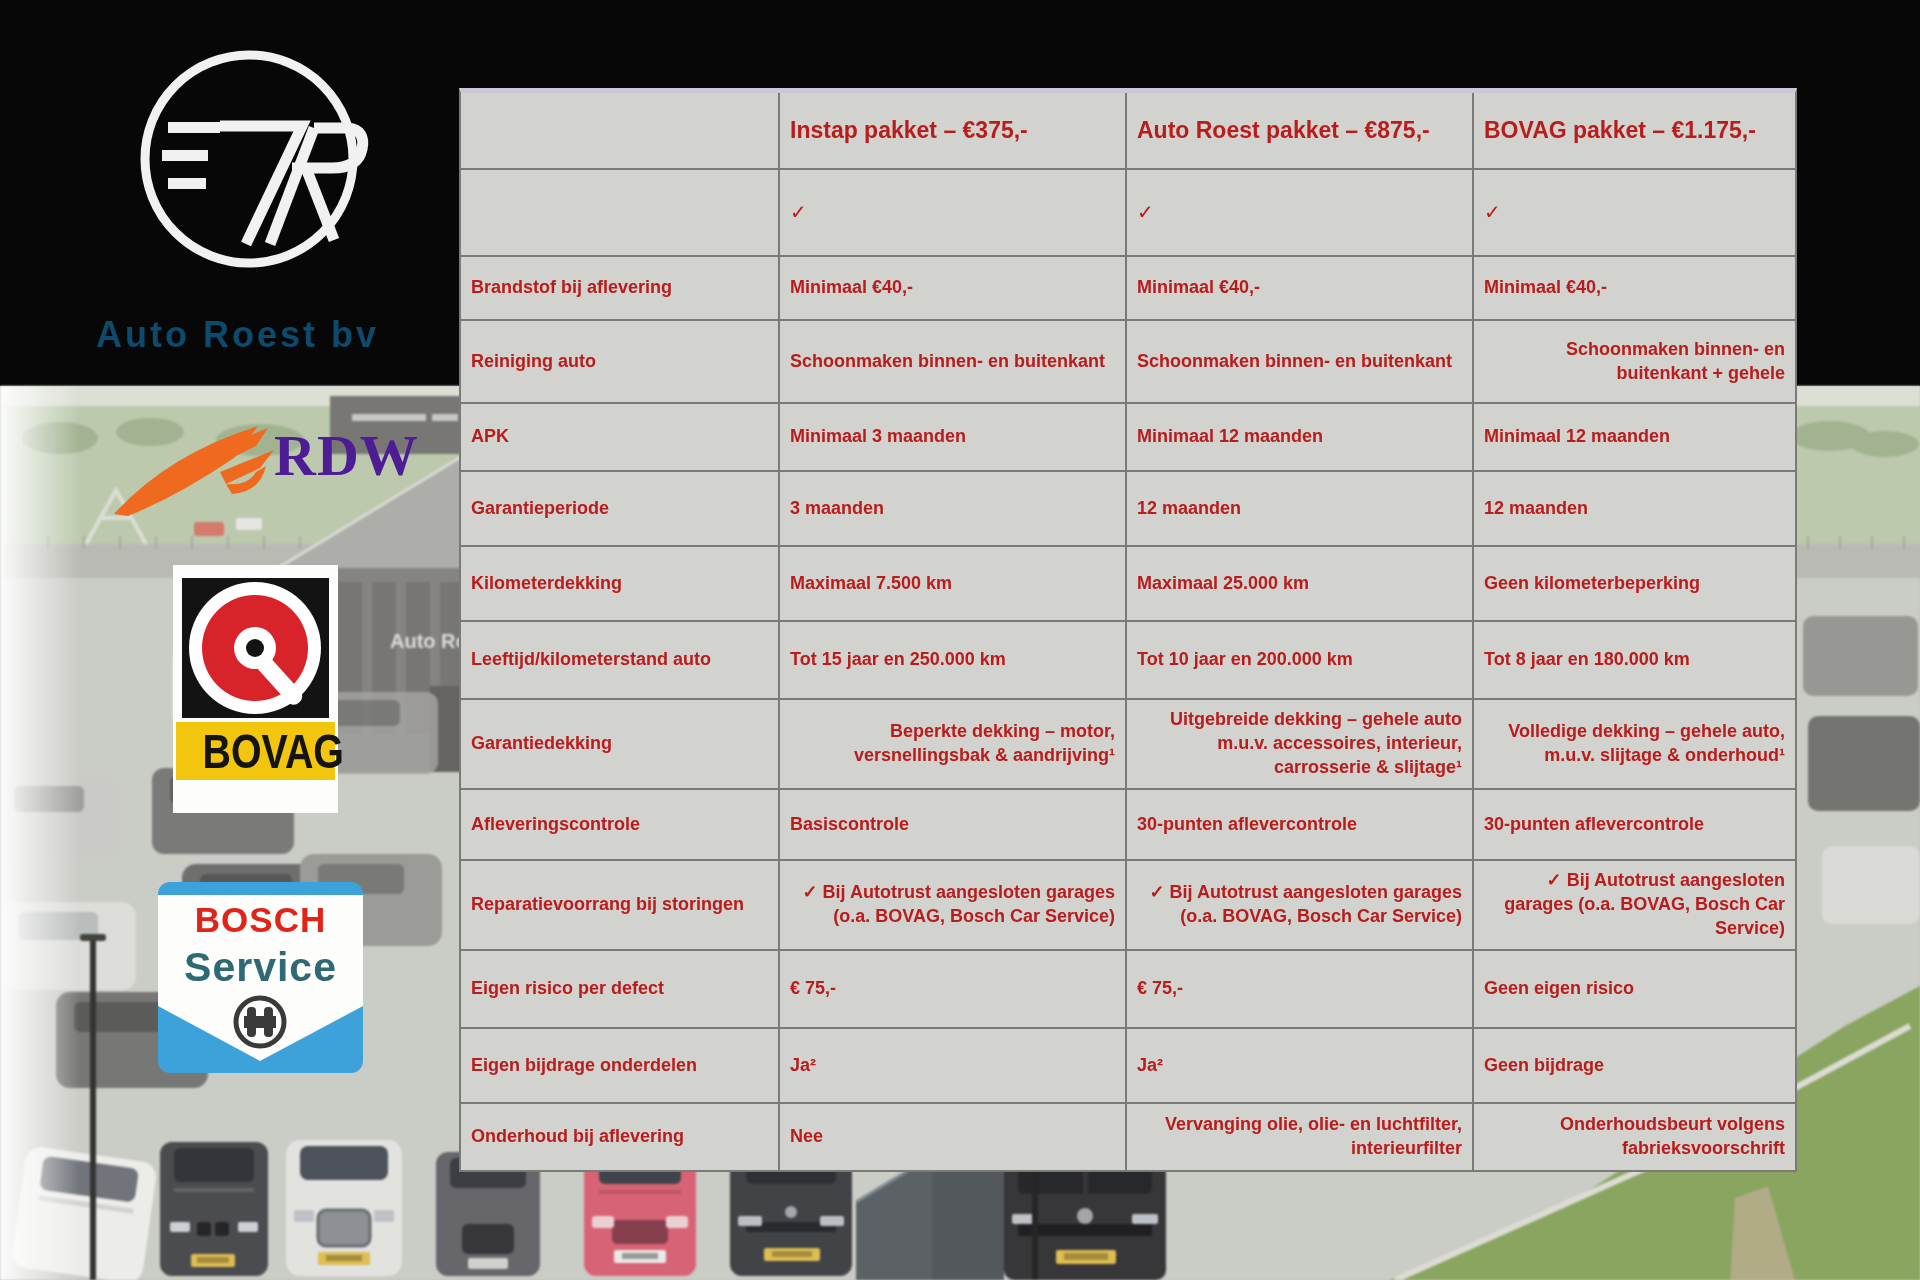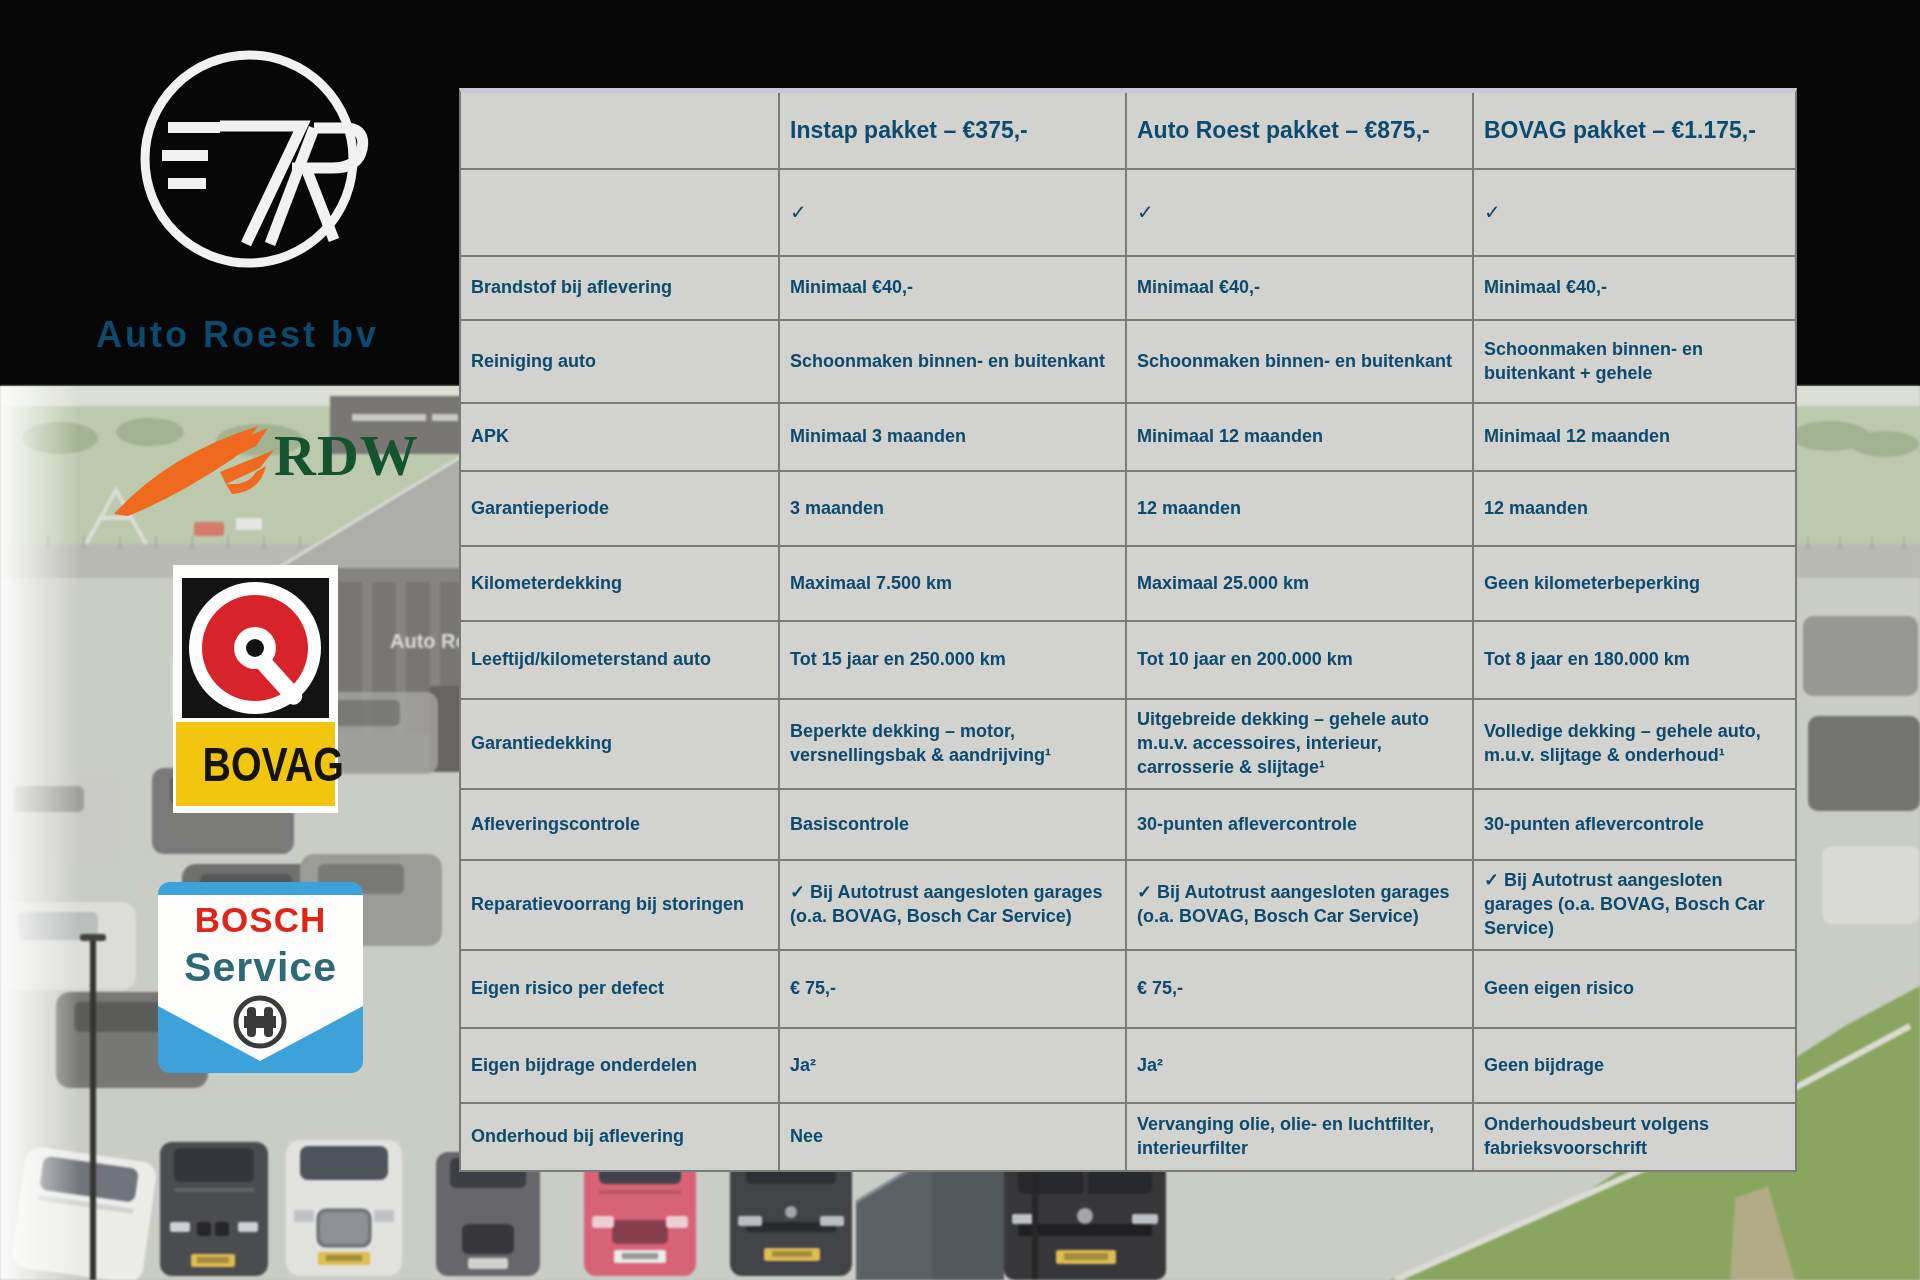--- a/index.html
+++ b/index.html
@@ -14,46 +14,46 @@
 
   
   .ar-mark{position:absolute;left:124px;top:34px;width:250px;height:250px;}
   .company{position:absolute;left:96px;top:314px;width:330px;text-align:left;
            color:#0c4a6e;font-weight:700;font-size:36px;letter-spacing:3px;}
 
   
   .rdw{position:absolute;left:108px;top:404px;width:300px;height:125px;}
   .rdw-wing{position:absolute;left:0;top:6px;width:172px;height:114px;}
   .rdw-text{position:absolute;left:166px;top:18px;font-family:"Liberation Serif",serif;
-            font-size:58px;font-weight:700;color:#14532d;letter-spacing:1px;}
+            font-size:58px;font-weight:700;color:#4c1d95;letter-spacing:1px;}
 
   
   .bovag{position:absolute;left:173px;top:565px;width:165px;height:248px;background:#fdfdfb;}
   .bovag-emblem{position:absolute;left:0;top:0;width:165px;height:157px;}
-  .bovag-band{position:absolute;left:3px;right:3px;top:157px;height:84px;background:#f2c50e;
+  .bovag-band{position:absolute;left:3px;right:3px;top:157px;height:58px;background:#f2c50e;
               display:flex;align-items:center;justify-content:center;padding-left:36px;}
   .bovag-text{font-size:48px;font-weight:700;color:#141414;transform:scaleX(.82);letter-spacing:0px;}
 
   
   .bosch{position:absolute;left:158px;top:882px;width:205px;height:191px;background:#3da2da;
          border-radius:12px;overflow:hidden;}
   .bosch-banner{position:absolute;left:0;top:0;width:205px;height:191px;}
   .bosch-t1{position:absolute;left:0;top:18px;width:100%;text-align:center;font-weight:700;
             font-size:35px;color:#e02418;letter-spacing:1px;}
   .bosch-t2{position:absolute;left:0;top:62px;width:100%;text-align:center;font-weight:700;
             font-size:41px;color:#2d6a73;letter-spacing:1px;}
   .bosch-sym{position:absolute;left:72px;top:110px;width:60px;height:60px;}
 
   
   .tbl{position:absolute;left:459px;top:88px;width:1338px;background:#d2d2cf;
        border:2px solid #7a7a78;border-top:5px solid #ccc6d6;box-sizing:border-box;}
   .trow{display:flex;border-bottom:2px solid #7a7a78;box-sizing:border-box;}
   .trow.last{border-bottom:none;}
   .tc{box-sizing:border-box;border-right:2px solid #7a7a78;display:flex;align-items:center;
-      padding:6px 10px;font-weight:700;font-size:18px;line-height:1.32;color:#0c4a6e;}
+      padding:6px 10px;font-weight:700;font-size:18px;line-height:1.32;color:#b91c1c;text-align:right;}
   .tc.cend{border-right:none;}
   .c0{width:319px;}.c1{width:347px;}.c2{width:347px;}.c3{flex:1;}
   .hdr .tc{font-size:23px;}
   .checkrow .tc{font-weight:400;font-size:20px;}
 </style>
 </head>
 <body>
 
 <div class="screen">
 

